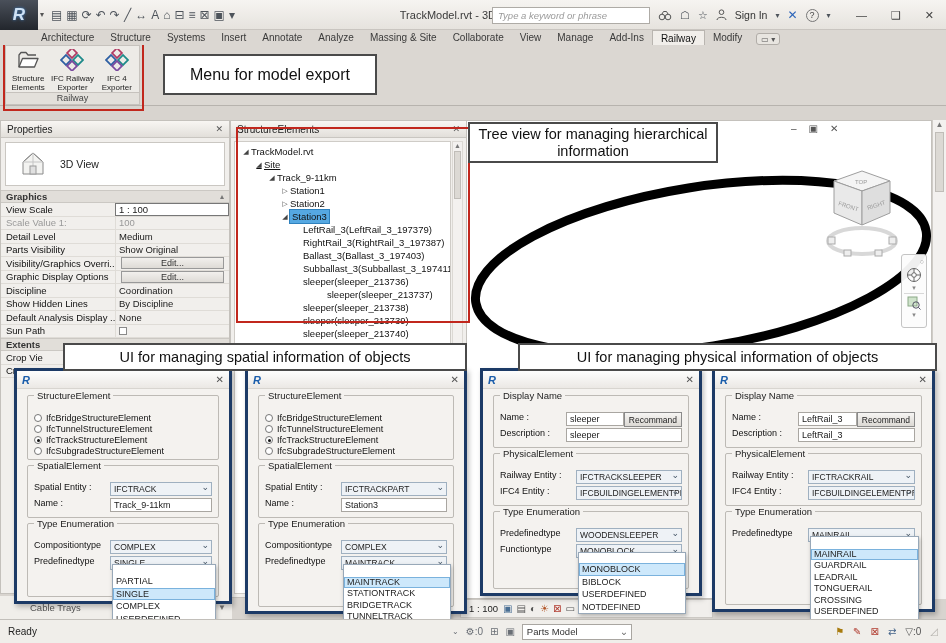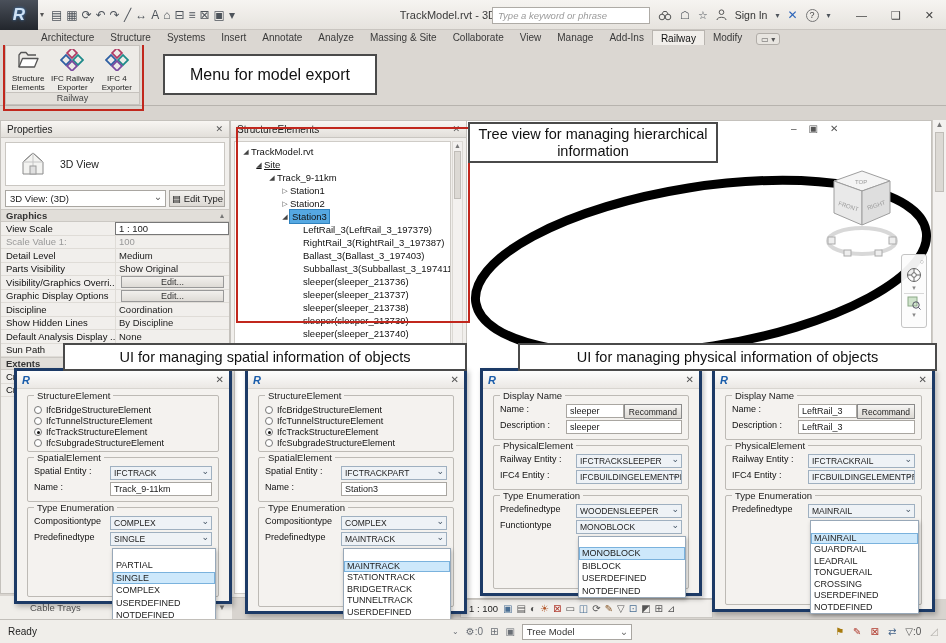--- a/index.html
+++ b/index.html
@@ -85,21 +85,21 @@
 .t-item.muted{color:#a5a5a5}
 .t-arrow{width:10px;display:inline-block;font-size:7px;color:#444;text-align:center;flex:none}
 .t-sel{background:#55a8e2;outline:1px solid #2f81bd;padding:0 2px}
 
 
 .dlg{position:absolute;background:#f4f2ef;border:3px solid #1c3a66;z-index:20;box-shadow:2px 3px 5px rgba(0,0,0,.25)}
 .d-title{height:18px;background:linear-gradient(#fdfdfd,#ebe8e4);display:flex;align-items:center;padding:0 5px;border-bottom:1px solid #d8d5d0}
 .d-rlogo{color:#1a5dab;font-weight:bold;font-style:italic;font-size:11px}
 .d-close{margin-left:auto;color:#555;font-size:10px}
 .d-body{position:absolute;left:0;right:0;top:18px;bottom:0;padding:6px 10px 4px;display:flex;flex-direction:column;gap:5px}
-.grp{position:relative;border:1px solid #bdbab5;border-radius:2px;padding:8px 6px 3px}
+.grp{position:relative;border:1px solid #bdbab5;border-radius:2px;padding:16px 6px 3px}
 .grp.typ{flex:1}
 .glabel{position:absolute;top:-6px;left:6px;background:#f4f2ef;padding:0 3px;font-size:9.5px;color:#222}
 .radio-row{display:flex;align-items:center;gap:4px;height:11px;font-size:9px;color:#111;white-space:nowrap}
 .rdot{width:8px;height:8px;border:1px solid #777;border-radius:50%;background:#fff;position:relative;flex:none}
 .rdot.sel::after{content:"";position:absolute;left:2px;top:2px;width:3px;height:3px;background:#111;border-radius:50%}
 .frow{display:flex;align-items:flex-start;height:16px;font-size:9px;white-space:nowrap}
 .flabel{width:76px;color:#111;flex:none;overflow:hidden}
 .flabel.narrow{width:66px}
 .dcombo{flex:1;height:14px;background:#eef2f6;border:1px solid #9fb0c0;font-size:8.5px;display:flex;align-items:center;padding:0 10px 0 3px;position:relative;color:#222;overflow:hidden;white-space:nowrap}
 .dcombo::after{content:"⌄";position:absolute;right:2px;top:-1px;color:#456;font-size:9px}
@@ -277,24 +277,20 @@
       </div>
     <div class="p-preview">
       <svg width="34" height="30" viewBox="0 0 34 30">
           <path d="M7 13 L17 4 L27 13 V25 H7 Z" fill="#f3f3f1" stroke="#8a8a8a"></path>
           <path d="M7 13 L17 4 L27 13" fill="none" stroke="#8a8a8a"></path>
           <path d="M17 4 L17 13 L7 13 M17 13 L27 13 M17 13 V25" stroke="#c5c5c5" fill="none"></path>
           <rect x="14" y="17" width="6" height="8" fill="#e0e0e0" stroke="#9a9a9a"></rect>
         </svg>
       <span class="pplbl">3D View</span>
     </div>
-    <div class="p-typesel">
-      <div class="combo">3D View: (3D)</div>
-      <div class="edit-type"><span>▤ </span><span>Edit Type</span></div>
-    </div>
     <div id="proprows">
         <div class="p-sec">
           <span>Graphics</span>
           <span class="chev">▴</span>
         </div>
         <div class="p-row">
           <span class="pl">View Scale</span>
           <span class="pv inputv">1 : 100</span>
         </div>
         <div class="p-row">
@@ -401,21 +397,21 @@
           <span>Ballast_3(Ballast_3_197403)</span>
         </div>
         <div class="t-item" style="padding-left: 58px;">
           <span class="t-arrow"></span>
           <span>Subballast_3(Subballast_3_197411)</span>
         </div>
         <div class="t-item" style="padding-left: 58px;">
           <span class="t-arrow"></span>
           <span>sleeper(sleeper_213736)</span>
         </div>
-        <div class="t-item" style="padding-left: 58px;">
+        <div class="t-item" style="padding-left: 82px;">
           <span class="t-arrow"></span>
           <span>sleeper(sleeper_213737)</span>
         </div>
         <div class="t-item" style="padding-left: 58px;">
           <span class="t-arrow"></span>
           <span>sleeper(sleeper_213738)</span>
         </div>
         <div class="t-item" style="padding-left: 58px;">
           <span class="t-arrow"></span>
           <span>sleeper(sleeper_213739)</span>
@@ -696,21 +692,21 @@
       </div>
     </div>
 
   <div class="statusbar">
     <span class="sb-ready">Ready</span>
     <div class="sb-mid">
       <span class="sb-ico" style="font-size:8px">⌄</span>
       <span class="sb-ico">⚙<span>:0</span></span>
       <span class="sb-ico">⊞</span>
       <span class="sb-ico">▣</span>
-      <div class="sb-combo">Tree Model</div>
+      <div class="sb-combo">Parts Model</div>
     </div>
     <div class="sb-right" id="sbright">
         <span class="sb-ico" style="color: rgb(168, 123, 14);">⚑</span>
         <span class="sb-ico" style="color: rgb(176, 58, 46);">✎</span>
         <span class="sb-ico" style="color: rgb(176, 58, 46);">⊠</span>
         <span class="sb-ico" style="color: rgb(70, 101, 138);">⇄</span>
         <span class="sb-ico" style="color: rgb(85, 85, 85);">▽:0</span>
         <span class="grip">◿</span>
       </div>
   </div>

